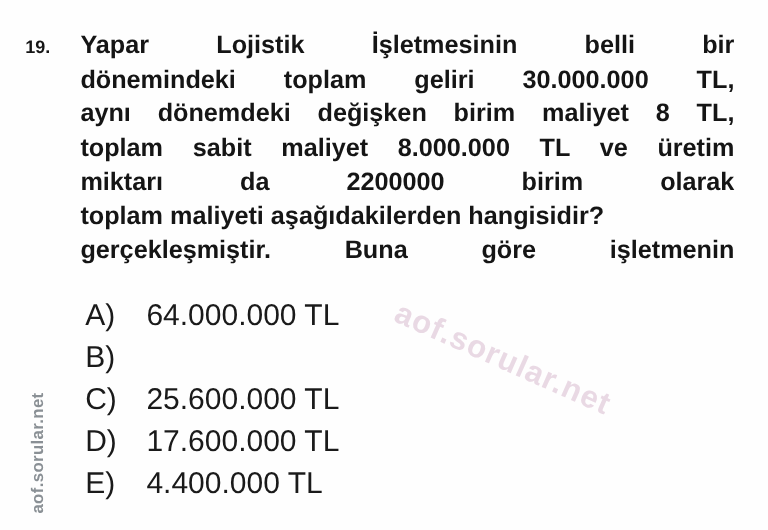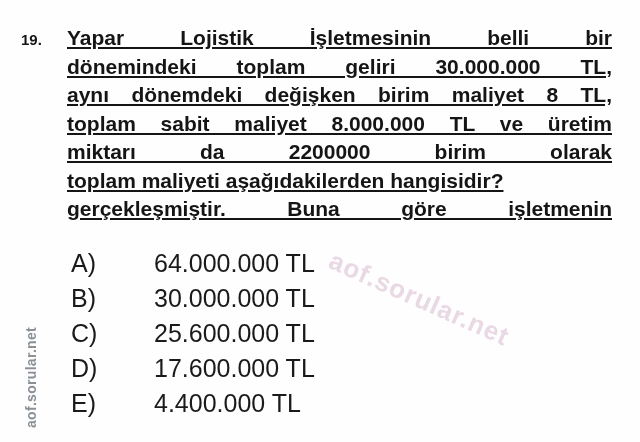--- a/index.html
+++ b/index.html
@@ -33,21 +33,20 @@
     width: 545px;
     font-size: 21px;
     font-weight: bold;
     line-height: 28.5px;
     color: #151515;
   }
   .qline {
     text-align: justify;
     text-align-last: justify;
     white-space: nowrap;
-    text-decoration: underline;
   }
   .qline.last {
     text-align-last: left;
   }
   
   .options {
     position: absolute;
     left: 71px;
     top: 246px;
     color: #1a1a1a;
@@ -58,21 +57,20 @@
     line-height: 35px;
     font-size: 25px;
     font-weight: normal;
   }
   .opt .letter {
     width: 51px;
     flex: 0 0 51px;
   }
   .opt .val {
     white-space: nowrap;
-    margin-left: 32px;
   }
   
   .wm-vert {
     position: absolute;
     left: 24px;
     top: 428px;
     transform: rotate(-90deg);
     transform-origin: 0 0;
     font-size: 14px;
     font-weight: bold;
@@ -113,21 +111,20 @@
     <div class="qline">gerçekleşmiştir. Buna göre işletmenin</div>
   </div>
 
   <div class="options">
     <div class="opt">
       <span class="letter">A)</span>
       <span class="val">64.000.000 TL</span>
     </div>
     <div class="opt">
       <span class="letter">B)</span>
-      <span class="val">30.000.000 TL</span>
     </div>
     <div class="opt">
       <span class="letter">C)</span>
       <span class="val">25.600.000 TL</span>
     </div>
     <div class="opt">
       <span class="letter">D)</span>
       <span class="val">17.600.000 TL</span>
     </div>
     <div class="opt">

